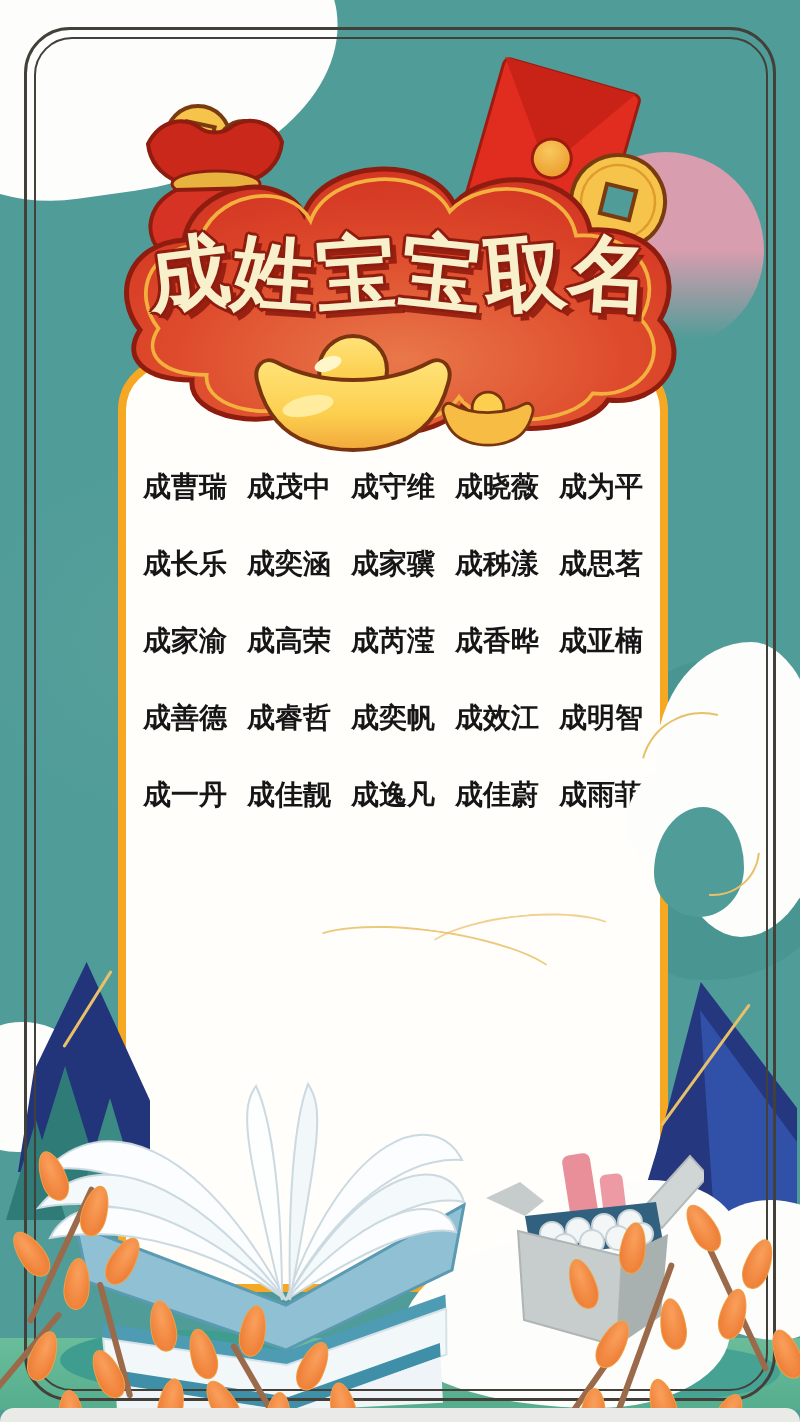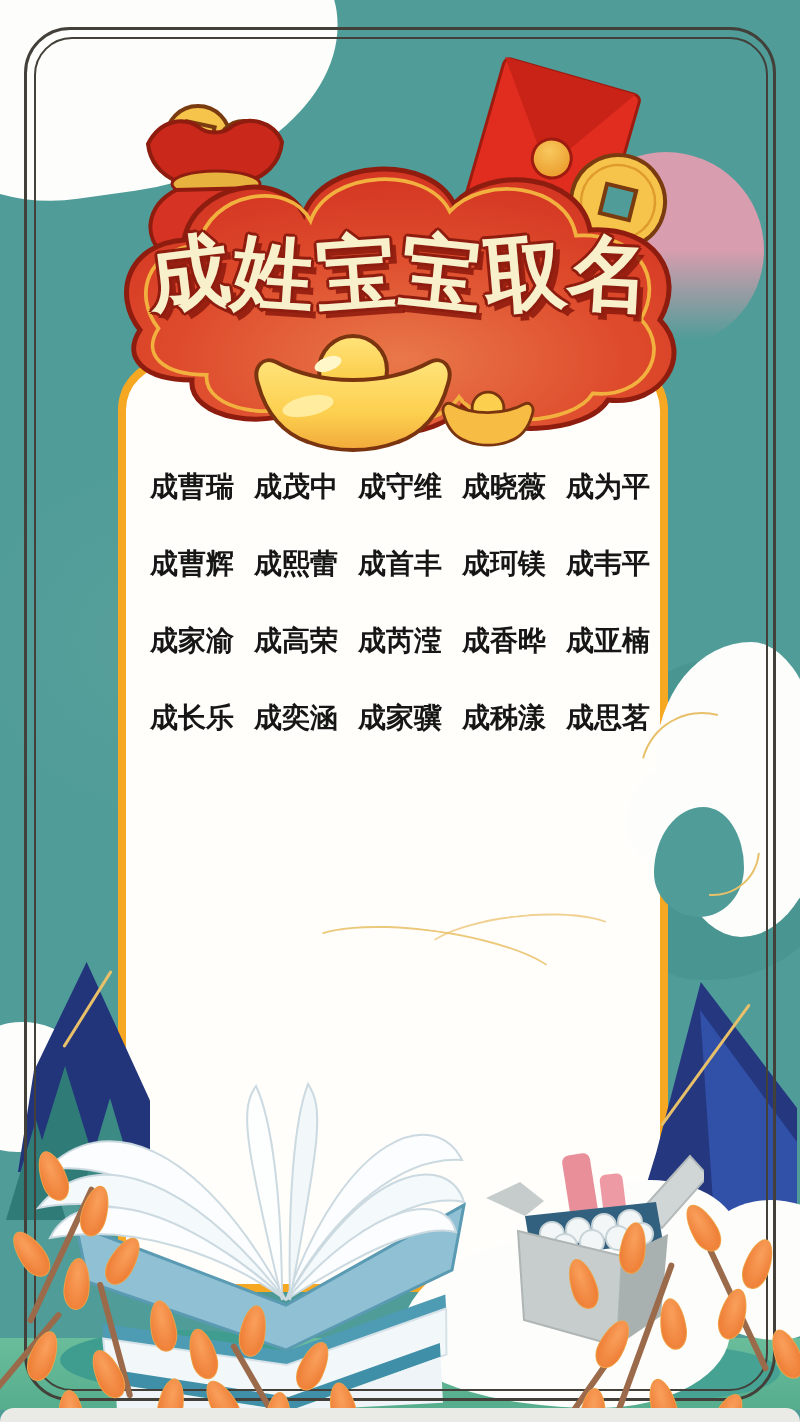--- a/index.html
+++ b/index.html
@@ -73,21 +73,21 @@
       2px 2px 0 #8e1d10,-2px 2px 0 #8e1d10,2px -2px 0 #8e1d10,-2px -2px 0 #8e1d10,
       6px 7px 0 rgba(140,25,13,.85);}
   .title span{display:inline-block;}
   .ingot-big{left:250px;top:328px;width:206px;height:136px;z-index:7;}
   .ingot-small{left:440px;top:384px;width:96px;height:72px;z-index:7;}
   .bag-svg{left:126px;top:82px;width:176px;height:186px;z-index:4;}
   .coin-svg{left:566px;top:150px;width:104px;height:104px;z-index:4;}
 
   
   .names{left:126px;top:448px;width:534px;z-index:10;}
-  .nrow{display:flex;justify-content:flex-end;align-items:center;height:77px;font-family:Liberation Mono, monospace;}
+  .nrow{display:flex;justify-content:center;align-items:center;height:77px;font-family:Liberation Mono, monospace;}
   .name{width:104px;text-align:center;font-size:28px;font-weight:800;color:#161616;
     white-space:nowrap;}
 
   
   .mtn-right{left:612px;top:982px;width:185px;height:315px;background:#24377f;
     clip-path:polygon(48% 0,100% 40%,100% 100%,0 100%,24% 54%);z-index:18;}
   .mtn-right-lite{left:700px;top:1010px;width:97px;height:287px;background:#3150a8;
     clip-path:polygon(0 0,100% 46%,100% 100%,20% 100%);z-index:18;}
   .mtn-left{left:18px;top:962px;width:132px;height:210px;background:#22357b;
     clip-path:polygon(52% 0,100% 66%,100% 100%,0 100%,12% 52%);z-index:18;}
@@ -193,39 +193,46 @@
 
   <div class="abs names">
     <div class="nrow">
       <span class="name">成曹瑞</span>
       <span class="name">成茂中</span>
       <span class="name">成守维</span>
       <span class="name">成晓薇</span>
       <span class="name">成为平</span>
     </div>
     <div class="nrow">
-      <span class="name">成曹辉</span>
-      <span class="name">成熙蕾</span>
-      <span class="name">成首丰</span>
-      <span class="name">成珂镁</span>
-      <span class="name">成韦平</span>
+      <span class="name">成长乐</span>
+      <span class="name">成奕涵</span>
+      <span class="name">成家骥</span>
+      <span class="name">成秭漾</span>
+      <span class="name">成思茗</span>
     </div>
     <div class="nrow">
       <span class="name">成家渝</span>
       <span class="name">成高荣</span>
       <span class="name">成芮滢</span>
       <span class="name">成香晔</span>
       <span class="name">成亚楠</span>
     </div>
     <div class="nrow">
-      <span class="name">成长乐</span>
-      <span class="name">成奕涵</span>
-      <span class="name">成家骥</span>
-      <span class="name">成秭漾</span>
-      <span class="name">成思茗</span>
+      <span class="name">成善德</span>
+      <span class="name">成睿哲</span>
+      <span class="name">成奕帆</span>
+      <span class="name">成效江</span>
+      <span class="name">成明智</span>
+    </div>
+    <div class="nrow">
+      <span class="name">成一丹</span>
+      <span class="name">成佳靓</span>
+      <span class="name">成逸凡</span>
+      <span class="name">成佳蔚</span>
+      <span class="name">成雨菲</span>
     </div>
   </div>
 
   <div class="abs swirl">
     <div class="abs swirl-main"></div>
     <div class="abs swirl-hook"></div>
     <div class="abs swirl-notch"></div>
     <div class="abs gold-arc arc1"></div>
     <div class="abs gold-arc arc2"></div>
   </div>

